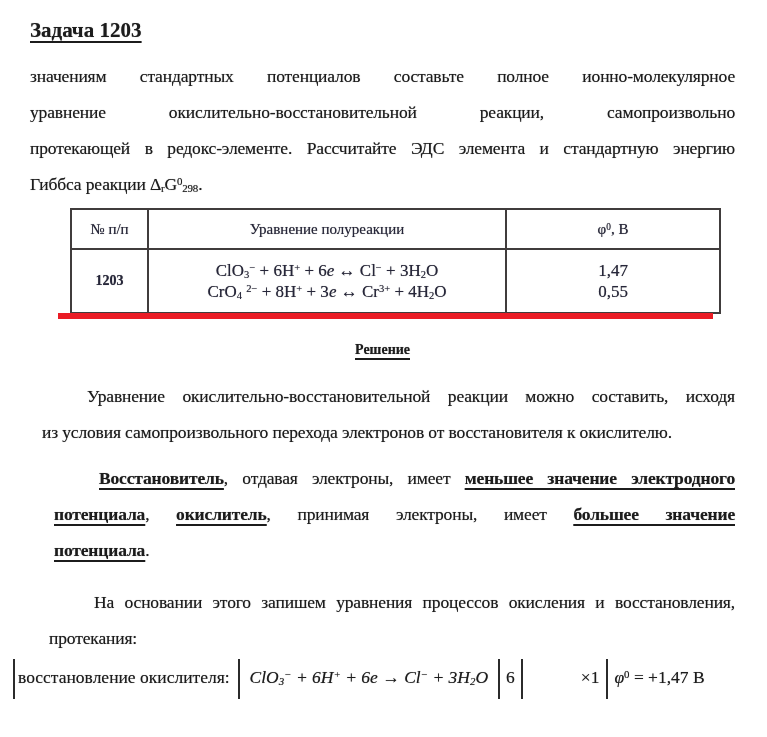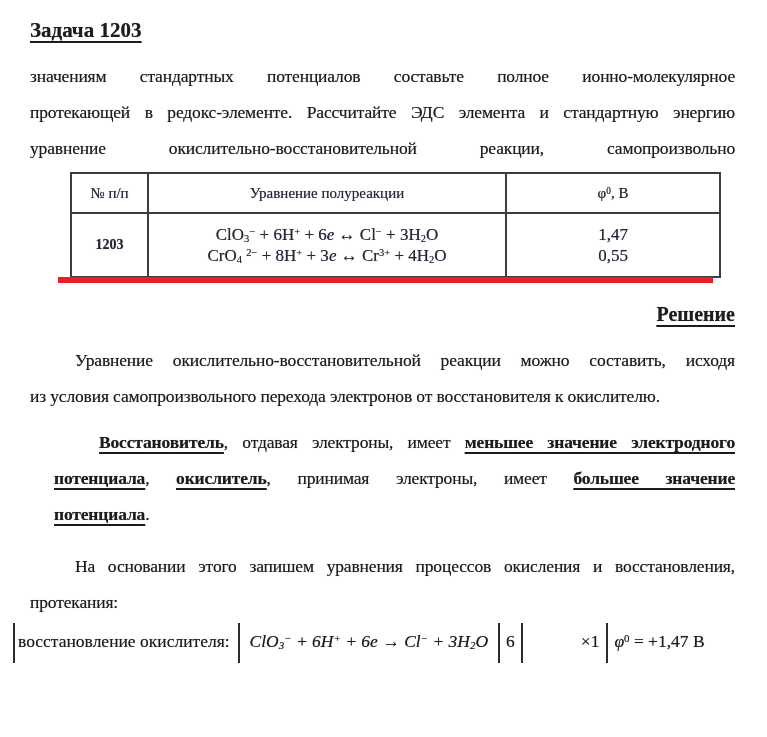--- a/index.html
+++ b/index.html
@@ -31,27 +31,27 @@
   .rx-table{border-collapse:collapse;width:649px;table-layout:fixed;color:var(--table-text,#26263a);}
   .rx-table col.c1{width:77px;} .rx-table col.c2{width:358px;} .rx-table col.c3{width:214px;}
   .rx-table th,.rx-table td{border:2px solid var(--table-border,#403c3c);text-align:center;vertical-align:middle;}
   .rx-table th{font-weight:normal;font-size:15px;height:36px;white-space:nowrap;}
   .numcell{font-weight:bold;font-size:14px;margin-top:21px;}
   .eqcell,.potcell{font-size:17px;padding:10px 0;}
   .eqline,.potcell div{line-height:21px;white-space:nowrap;}
   .red-line{position:absolute;left:-12px;bottom:-5px;width:655px;height:6px;background:var(--red,#ea1c25);}
 
   .sol-heading{
-    text-align:right;font-weight:bold;font-size:20px;line-height:28px;
+    text-align:center;font-weight:bold;font-size:14px;line-height:28px;
     margin:22px 0 14px;
     text-decoration:underline;text-decoration-thickness:2px;text-underline-offset:4px;
   }
-  .p2{margin-top:0;}
+  .p2{margin-top:0;margin-left:12px;}
   .p3{margin-top:10px;margin-left:24px;}
-  .p4{margin-top:16px;}
+  .p4{margin-top:16px;margin-left:19px;}
 
   
   .formula-row{
     display:flex;align-items:flex-start;
     margin:8px 0 0 -17px;
     font-size:17.5px;line-height:26px;white-space:nowrap;
   }
   .vbar{width:2px;background:#2b2b2b;height:40px;margin-top:-5px;flex:0 0 2px;}
   .flabel{margin:0 8px 0 3px;}
   .feq{margin:0 10px;}
@@ -61,22 +61,23 @@
 </style>
 </head>
 <body style="--page-bg: #ffffff; --text: #1c1c1c; --table-text: #26263a; --table-border: #403c3c; --red: #ea1c25;">
 
 <div class="page">
 
   <div class="doc-title">Задача 1203</div>
 
   <div class="para">
       <div class="tline fill"><span>значениям стандартных потенциалов составьте полное ионно-молекулярное</span></div>
+      <div class="tline fill"><span>уравнение окислительно-восстановительной реакции, самопроизвольно</span></div>
       <div class="tline fill"><span>протекающей в редокс-элементе. Рассчитайте ЭДС элемента и стандартную энергию</span></div>
-      <div class="tline fill"><span>уравнение окислительно-восстановительной реакции, самопроизвольно</span></div>
+      <div class="tline"><span>Гиббса реакции Δ</span><span class="sub">r</span><span>G</span><span class="sup">0</span><span class="sub">298</span><span>.</span></div>
     </div>
 
   <div class="table-wrap">
     <table class="rx-table">
       <colgroup>
           <col class="c1">
           <col class="c2">
           <col class="c3">
         </colgroup>
       <thead>

